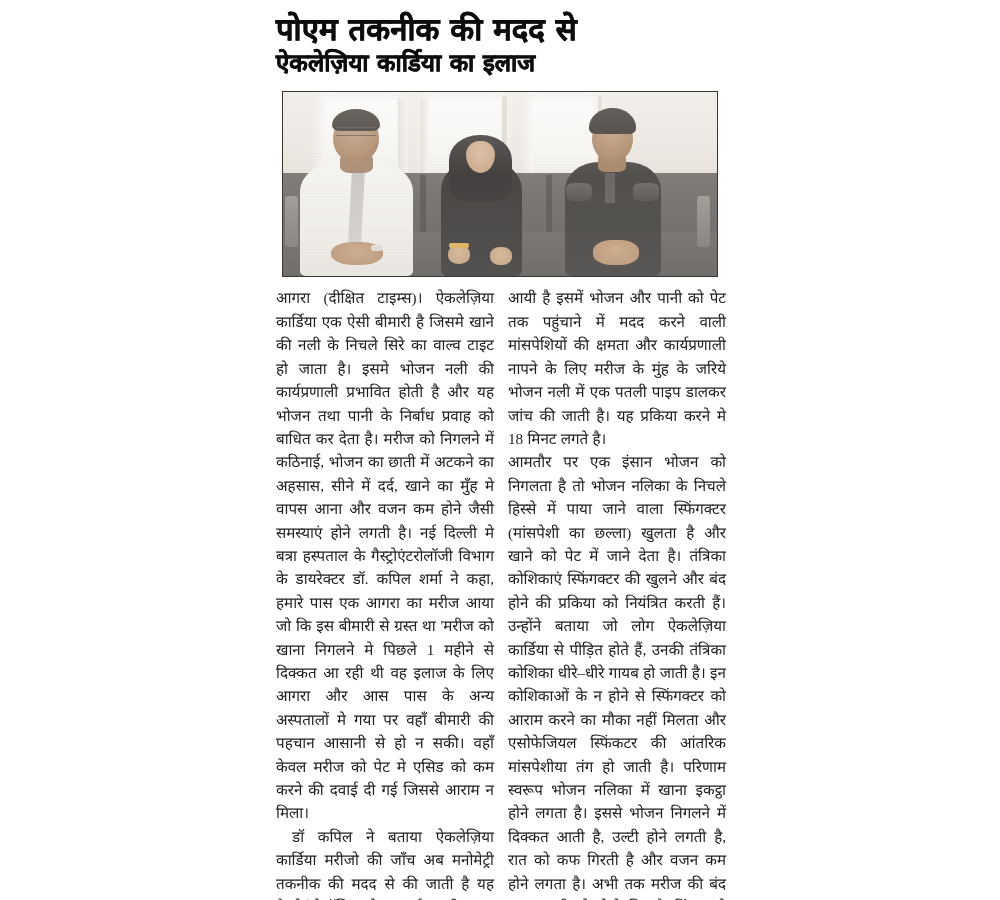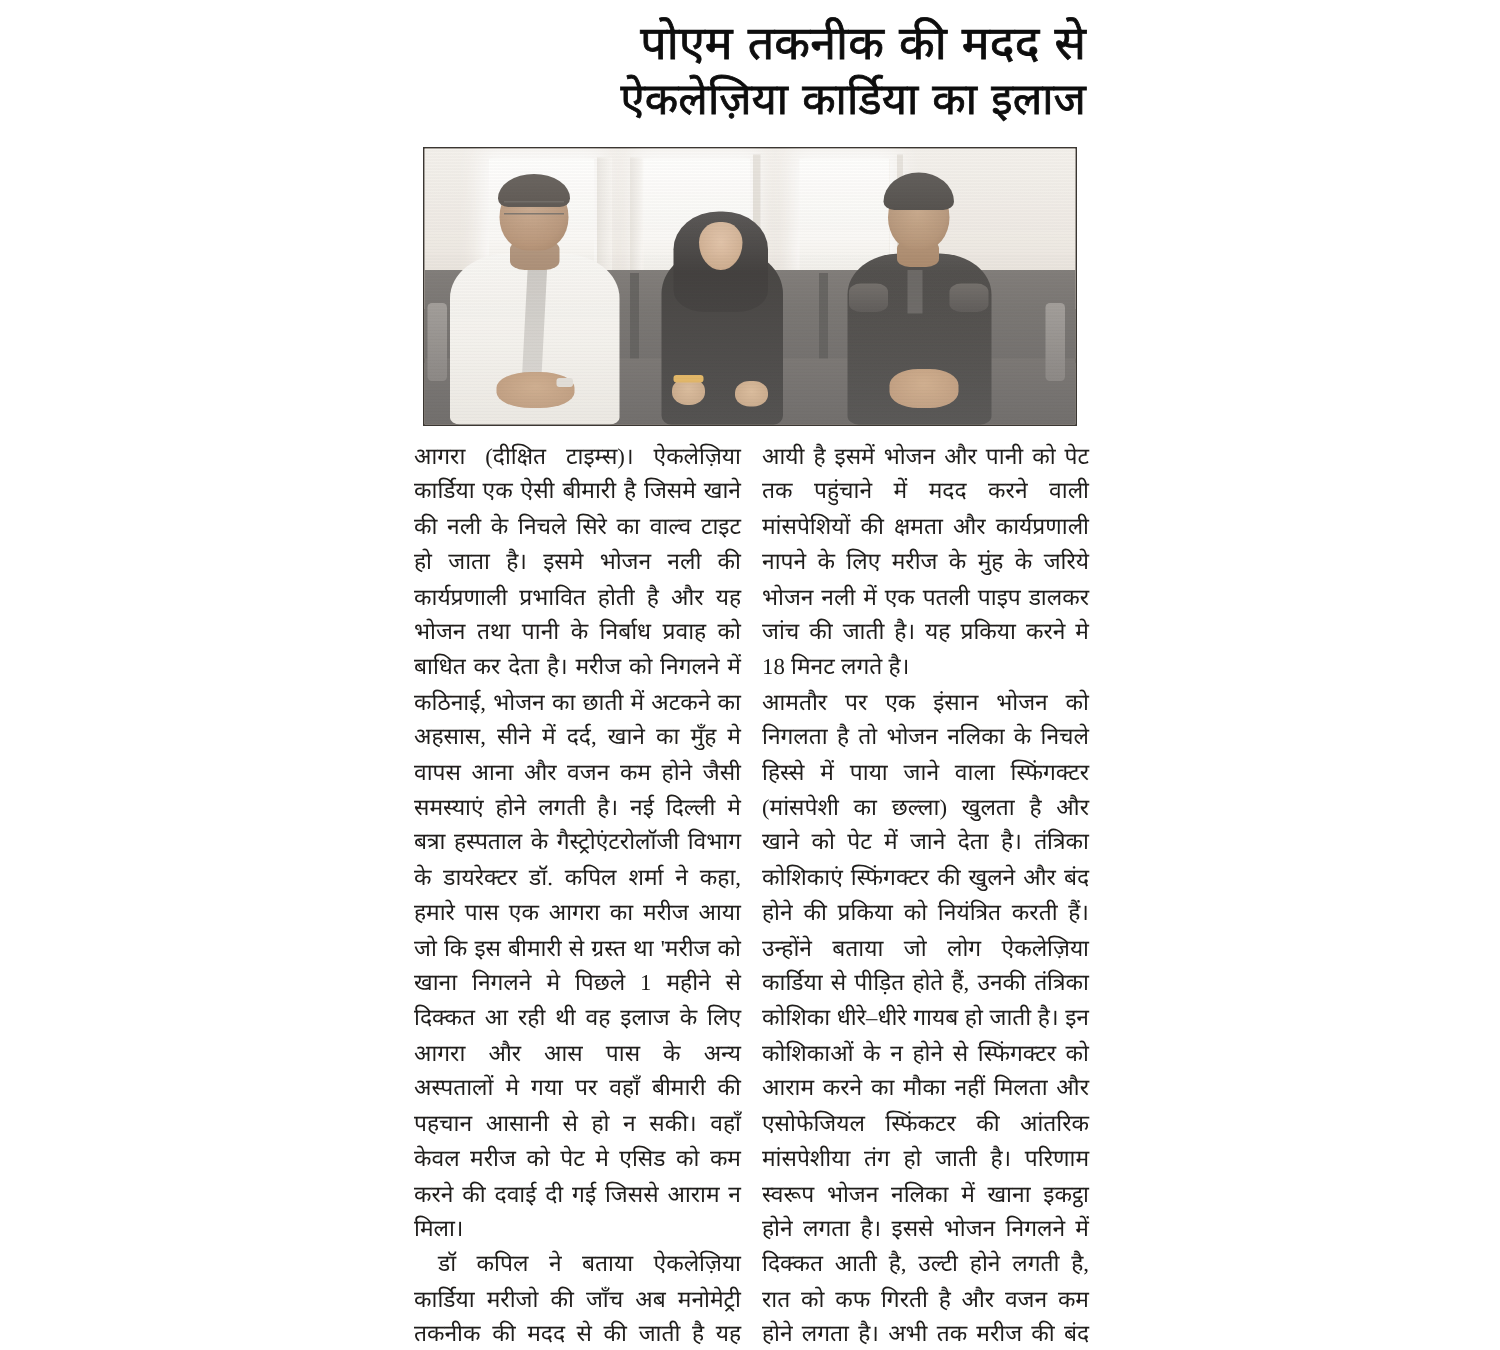--- a/index.html
+++ b/index.html
@@ -20,36 +20,36 @@
   .clipping {
     position: absolute;
     left: 276px;
     top: 0;
     width: 448px;
     height: 900px;
   }
 
   
   .headline {
-    text-align: right;
+    text-align: left;
     font-family: "DejaVu Sans", "Liberation Sans", sans-serif;
-    font-weight: 400;
+    font-weight: 700;
     font-size: 31px;
     line-height: 1.30;
     letter-spacing: 0.1px;
     color: #0d0d0d;
     padding-top: 9px;
     -webkit-text-stroke: 0.55px #0d0d0d;
   }
   .headline .hl-line {
     display: block;
     white-space: nowrap;
   }
   .headline .hl-line-2 {
-    font-size: 29px;
+    font-size: 24px;
     margin-top: -1px;
   }
 
   
   .photo-wrap {
     position: relative;
     margin: 12px 0 0 6px;
     width: 436px;
     height: 186px;
     border: 1.5px solid #3a3632;

